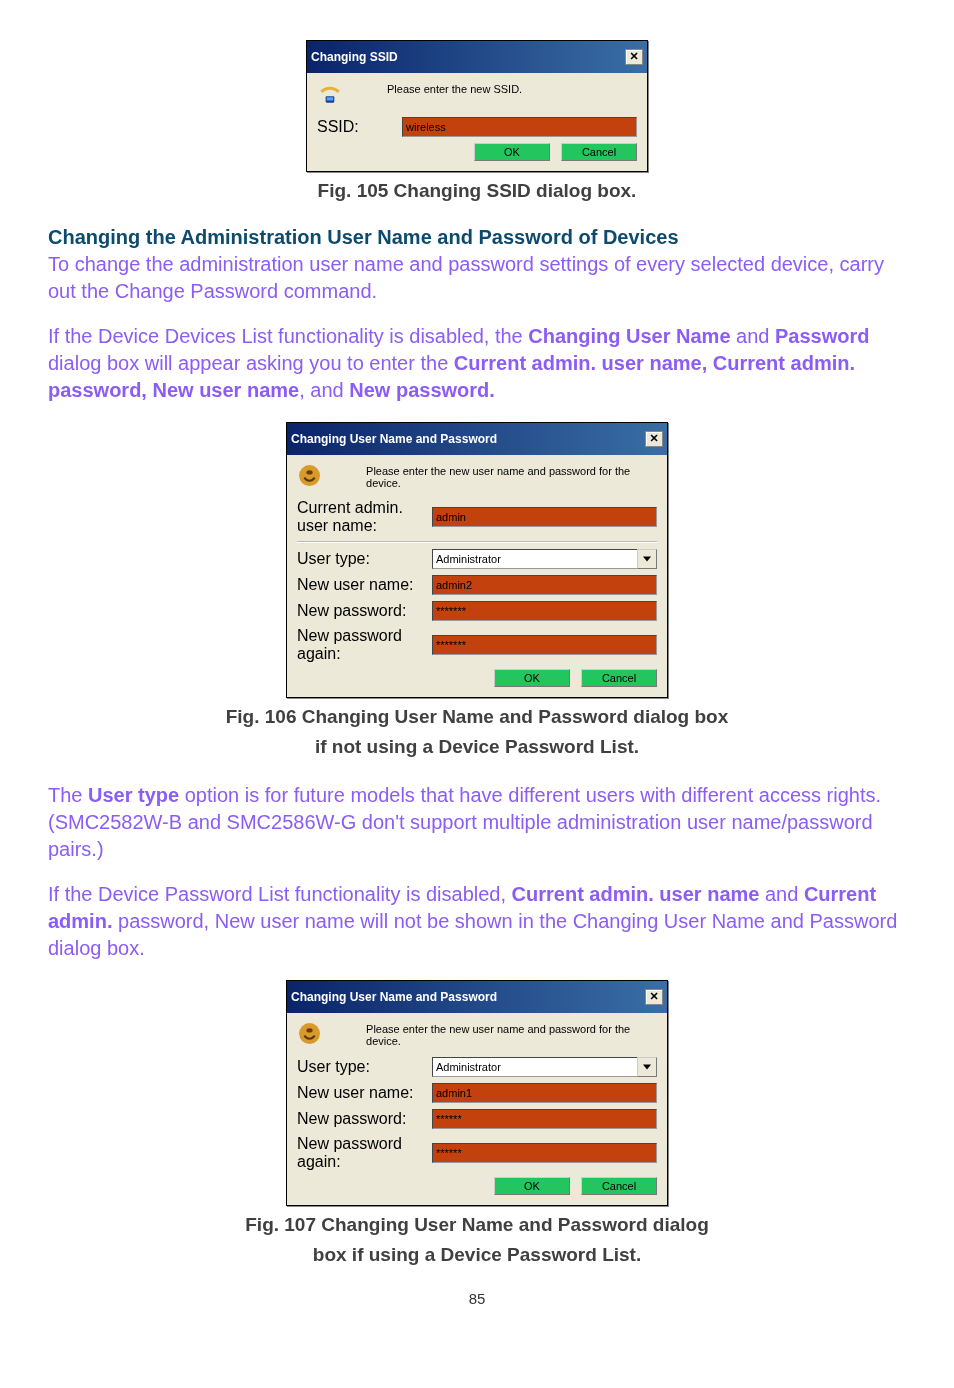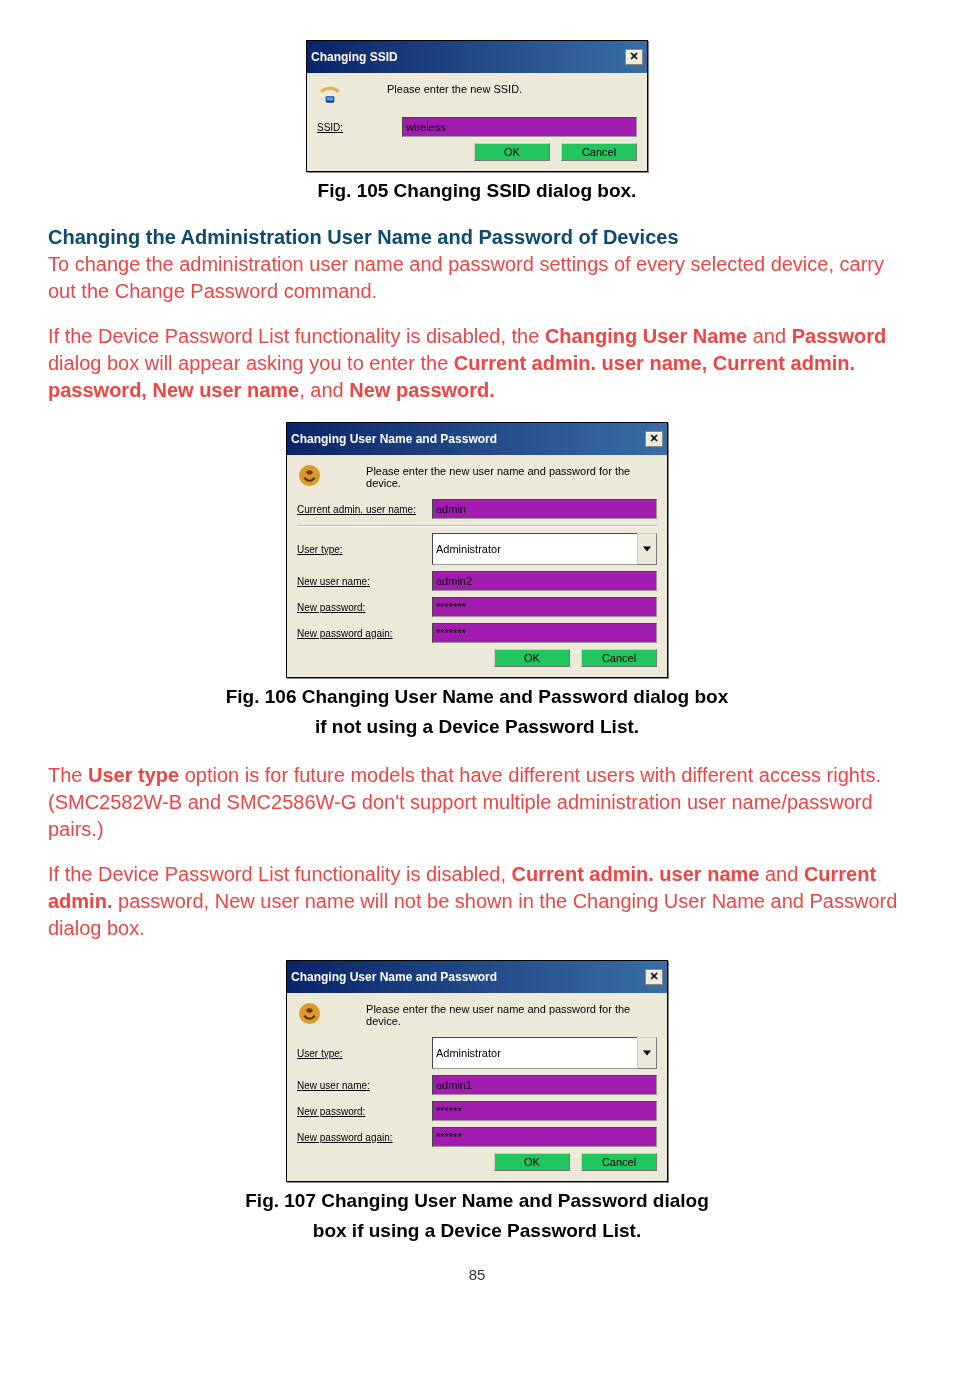--- a/index.html
+++ b/index.html
@@ -8,33 +8,33 @@
     font-family: Arial, Helvetica, sans-serif;
     color: #333;
     background: #fff;
     width: 954px;
     box-sizing: border-box;
   }
   .center { text-align: center; }
   .caption {
     font-weight: bold;
     font-size: 19px;
-    color: #000000;
+    color: #404040;
     margin: 8px 0 24px 0;
   }
   .section-heading {
     font-weight: bold;
     font-size: 20px;
     color: #0c4a6e;
     margin-bottom: 2px;
   }
   p.body {
     font-size: 20px;
     line-height: 1.35;
-    color: #ef4444;
+    color: #8b5cf6;
     margin: 0 0 18px 0;
   }
   .bold { font-weight: bold; }
   .page-num {
     text-align: center;
     font-size: 15px;
     color: #333;
     margin-top: 24px;
   }
 
@@ -74,38 +74,37 @@
   .dlg-body {
     padding: 8px 10px 10px 10px;
   }
   .dlg-row {
     display: flex;
     align-items: center;
     margin-bottom: 6px;
   }
   .dlg-label {
     width: 135px;
-    font-size: 10px;
-    text-decoration: underline;
+    font-size: 16px;
   }
   .dlg-input {
     flex: 1;
     border: 1px inset #999;
-    background: #a21caf;
+    background: #c2410c;
     height: 18px;
     padding: 0 3px;
     font-size: 11px;
     display: flex;
     align-items: center;
   }
   .dlg-select {
     flex: 1;
     display: flex;
     align-items: stretch;
-    height: 32px;
+    height: 20px;
   }
   .dlg-select .sel-text {
     flex: 1;
     border: 1px inset #999;
     background: #fff;
     padding: 0 3px;
     font-size: 11px;
     display: flex;
     align-items: center;
     border-right: none;
@@ -185,21 +184,21 @@
       <span class="btn">OK</span>
       <span class="btn">Cancel</span>
     </div>
   </div>
 </div>
 <div class="center caption">Fig. 105 Changing SSID dialog box.</div>
 
 <div class="section-heading">Changing the Administration User Name and Password of Devices</div>
 <p class="body">To change the administration user name and password settings of every selected device, carry out the Change Password command.</p>
 <p class="body">
-  <span>If the Device Password List functionality is disabled, the </span><span class="bold">Changing User Name</span><span> and </span><span class="bold">Password</span><span> dialog box will appear asking you to enter the </span><span class="bold">Current admin. user name, Current admin. password, New user name</span><span>, and </span><span class="bold">New password.</span>
+  <span>If the Device Devices List functionality is disabled, the </span><span class="bold">Changing User Name</span><span> and </span><span class="bold">Password</span><span> dialog box will appear asking you to enter the </span><span class="bold">Current admin. user name, Current admin. password, New user name</span><span>, and </span><span class="bold">New password.</span>
 </p>
 
 <div class="dialog" style="width:380px;">
   <div class="titlebar">
     <span>Changing User Name and Password</span>
     <span class="close-btn">✕</span>
   </div>
   <div class="dlg-body">
     <div class="icon-header">
       <span class="gold-icon">

